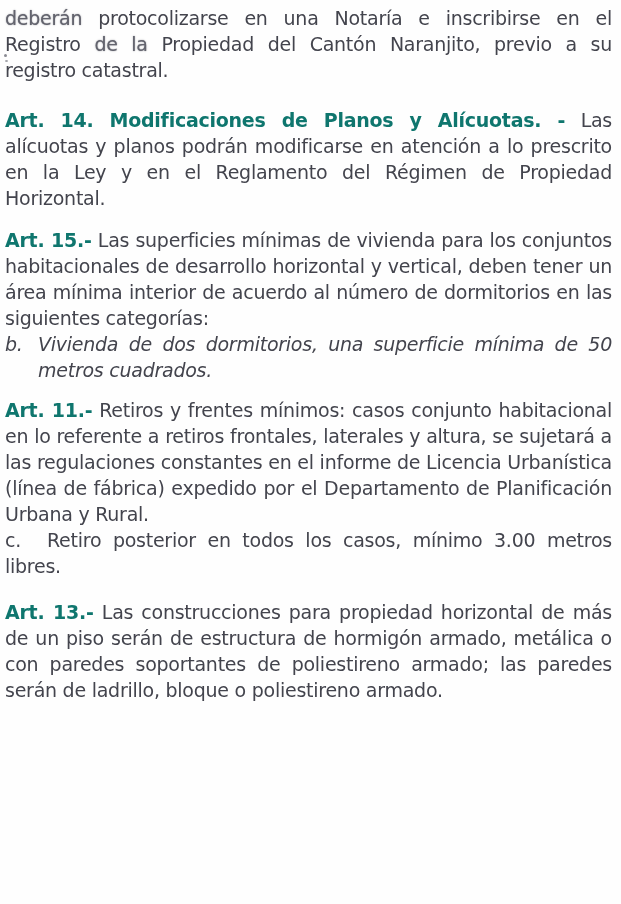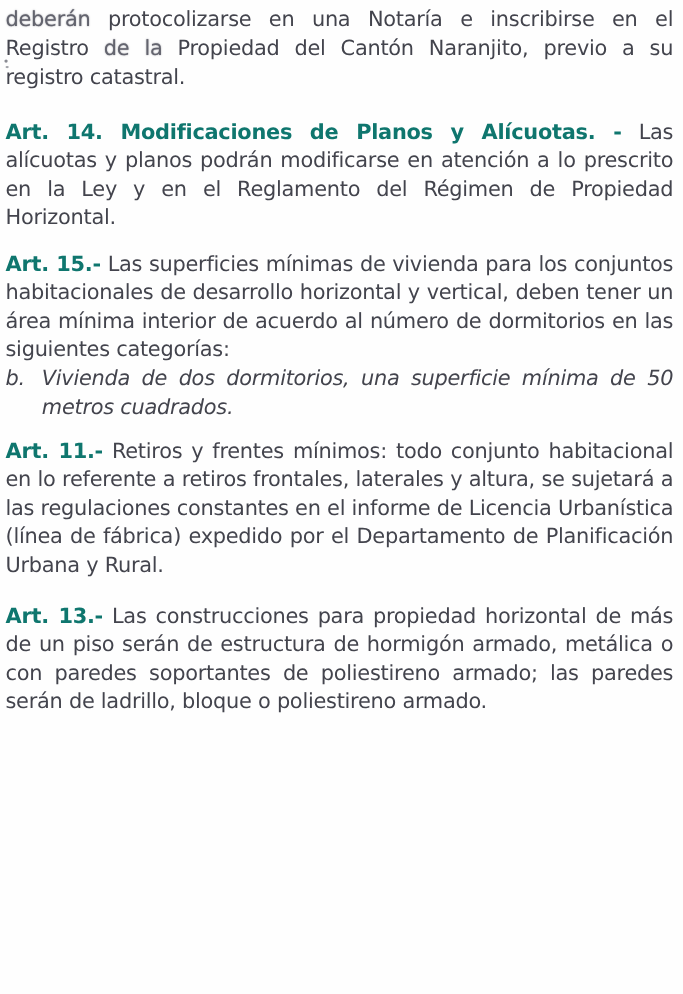--- a/index.html
+++ b/index.html
@@ -71,16 +71,17 @@
 <body>
 
 <div class="page">
   <div class="artifact a1"></div>
   <div class="artifact a2"></div>
   <div id="blocks">
       <div class="block para"><span class="seg degraded">deberán</span><span class="seg normal"> protocolizarse en una Notaría e inscribirse en el Registro </span><span class="seg degraded">de la</span><span class="seg normal"> Propiedad del Cantón Naranjito, previo a su registro catastral.</span></div>
       <div class="block para mt-24"><span class="seg bold">Art. 14. Modificaciones de Planos y Alícuotas. -</span><span class="seg normal"> Las alícuotas y planos podrán modificarse en atención a lo prescrito en la Ley y en el Reglamento del Régimen de Propiedad Horizontal.</span></div>
       <div class="block para mt-16"><span class="seg bold">Art. 15.-</span><span class="seg normal"> Las superficies mínimas de vivienda para los conjuntos habitacionales de desarrollo horizontal y vertical, deben tener un área mínima interior de acuerdo al número de dormitorios en las siguientes categorías:</span></div>
       <div class="block item-hang"><span class="marker">b.</span><span class="seg normal">Vivienda de dos dormitorios, una superficie mínima de 50 metros cuadrados.</span></div>
-      <div class="block para mt-14"><span class="seg bold">Art. 11.-</span><span class="seg normal"> Retiros y frentes mínimos: todo conjunto habitacional en lo referente a retiros frontales, laterales y altura, se sujetará a las regulaciones constantes en el informe de Licencia Urbanística (línea de fábrica) expedido por el Departamento de Planificación Urbana y Rural.</span></div>
+      <div class="block para mt-14"><span class="seg bold">Art. 11.-</span><span class="seg normal"> Retiros y frentes mínimos: casos conjunto habitacional en lo referente a retiros frontales, laterales y altura, se sujetará a las regulaciones constantes en el informe de Licencia Urbanística (línea de fábrica) expedido por el Departamento de Planificación Urbana y Rural.</span></div>
+      <div class="block item-flow"><span class="marker">c.</span><span class="seg normal">Retiro posterior en todos los casos, mínimo 3.00 metros libres.</span></div>
       <div class="block para mt-20"><span class="seg bold">Art. 13.-</span><span class="seg normal"> Las construcciones para propiedad horizontal de más de un piso serán de estructura de hormigón armado, metálica o con paredes soportantes de poliestireno armado; las paredes serán de ladrillo, bloque o poliestireno armado.</span></div>
     </div>
 </div>
 
 </body></html>

